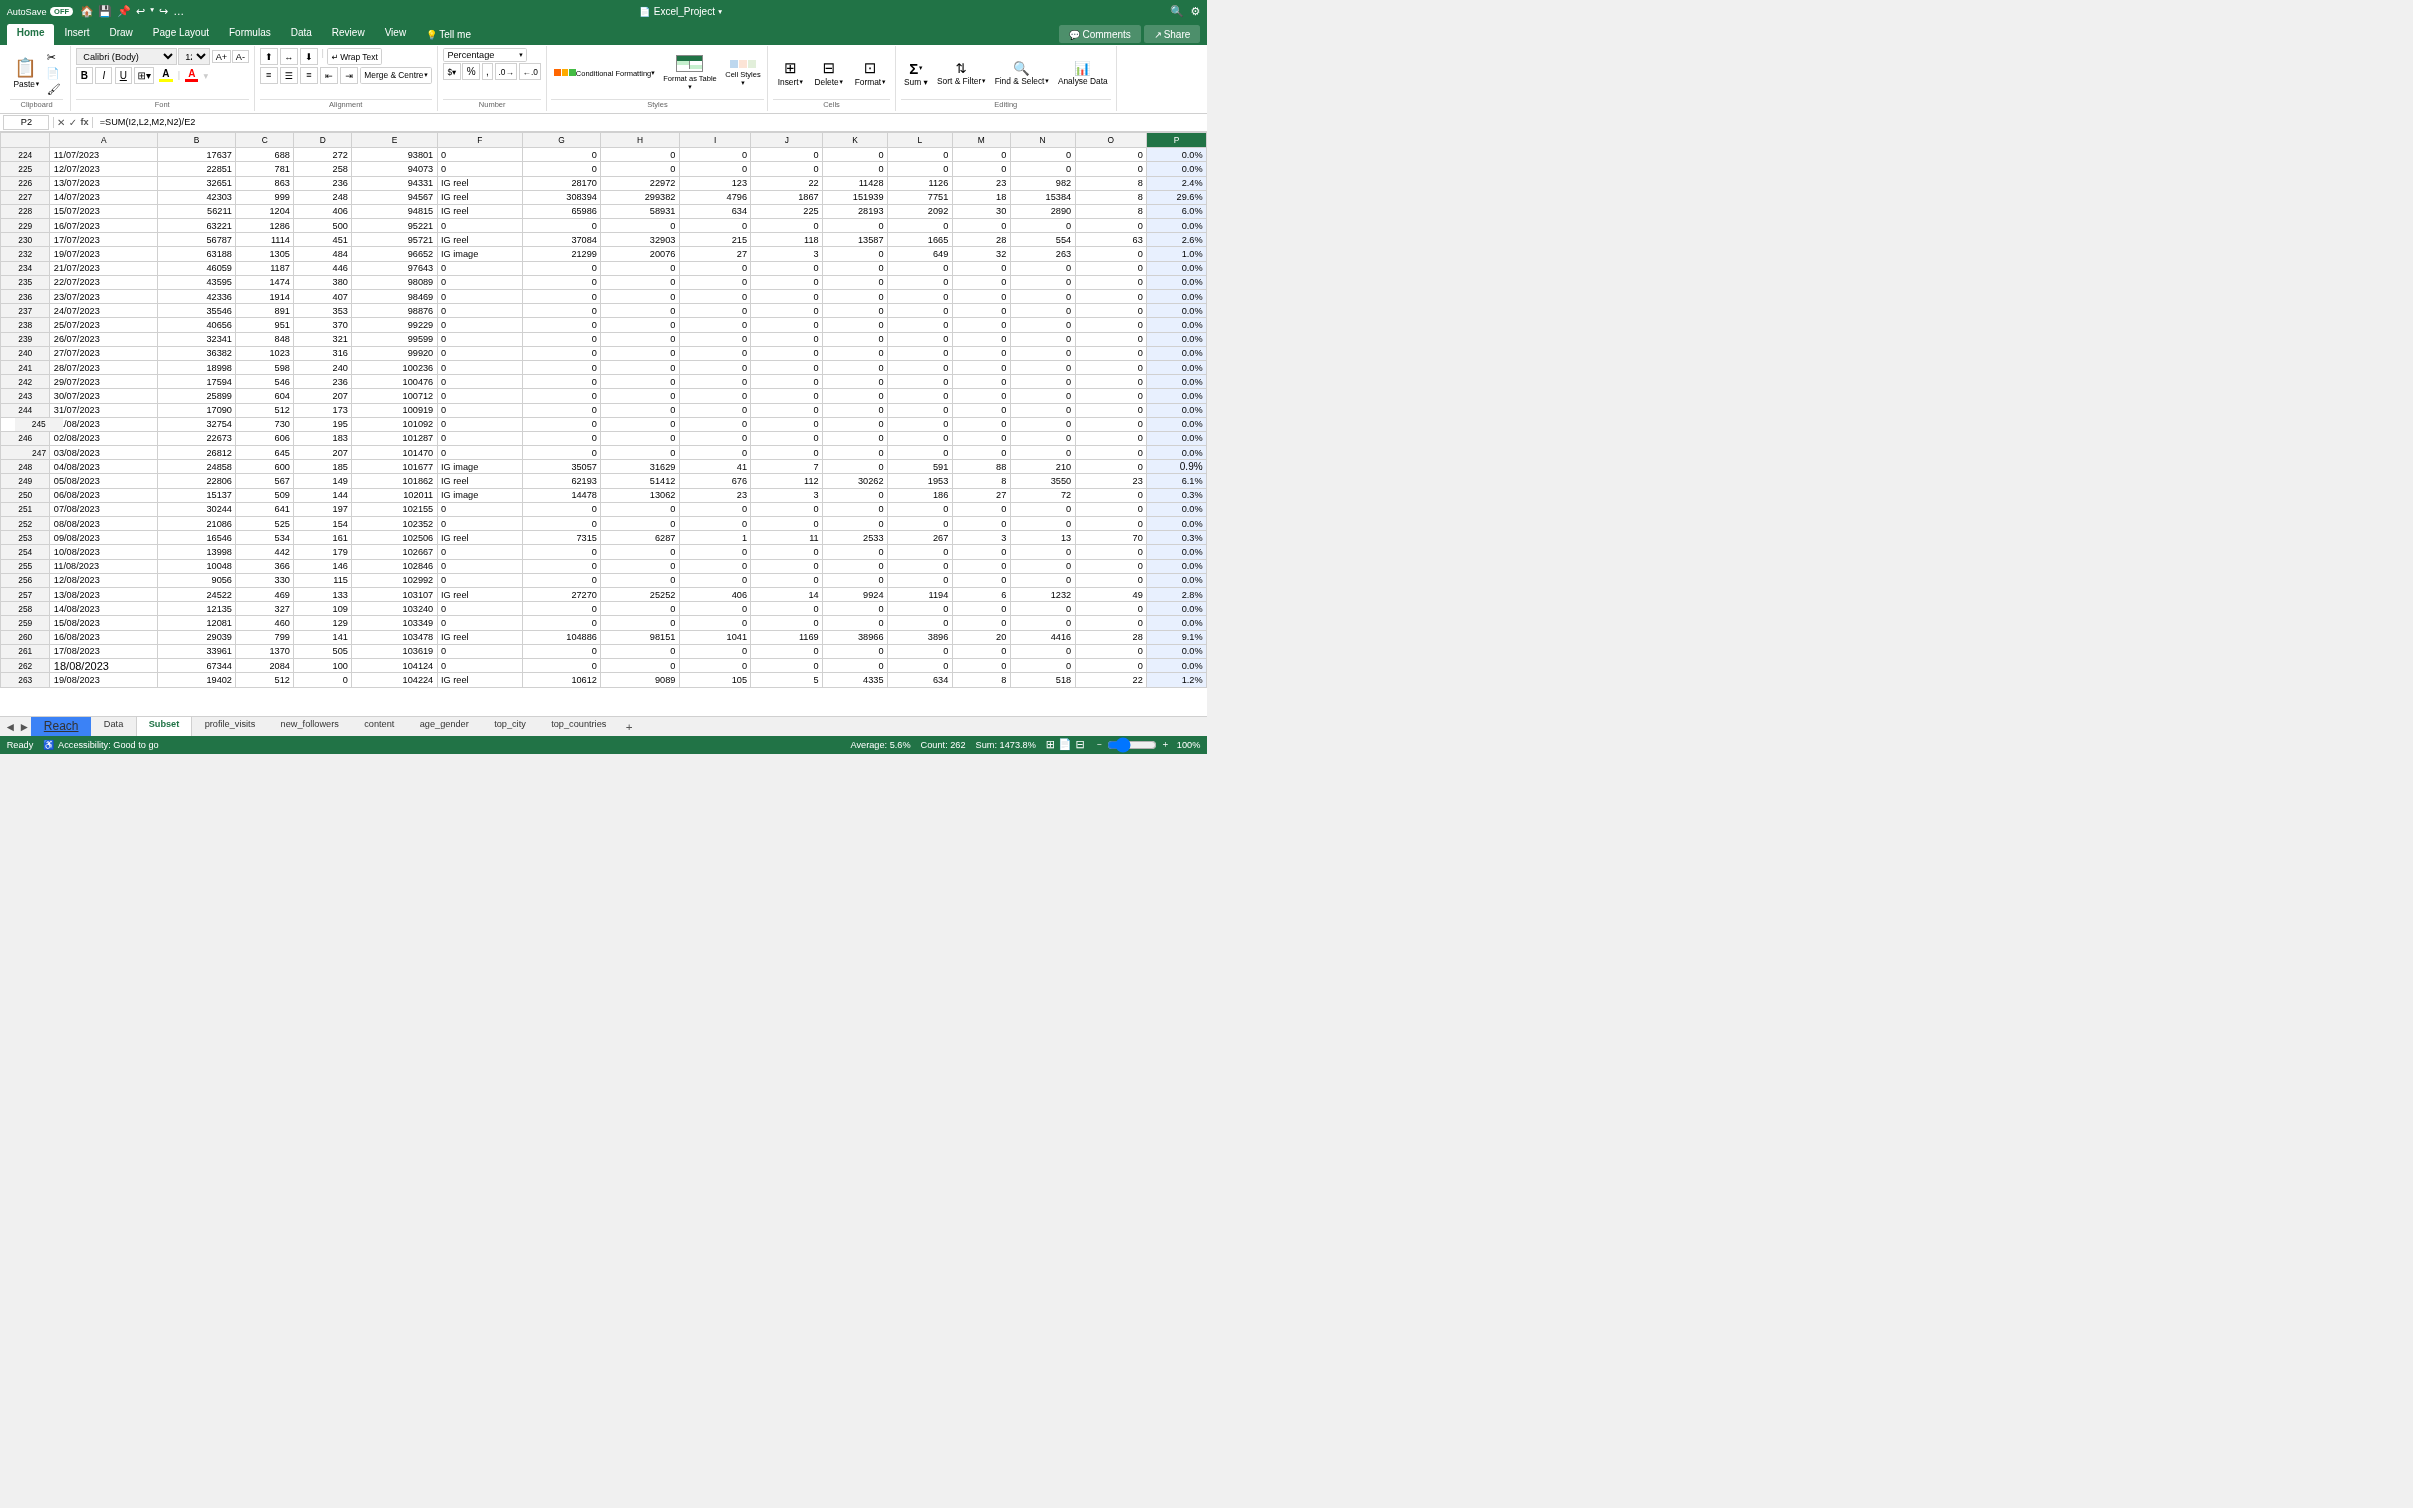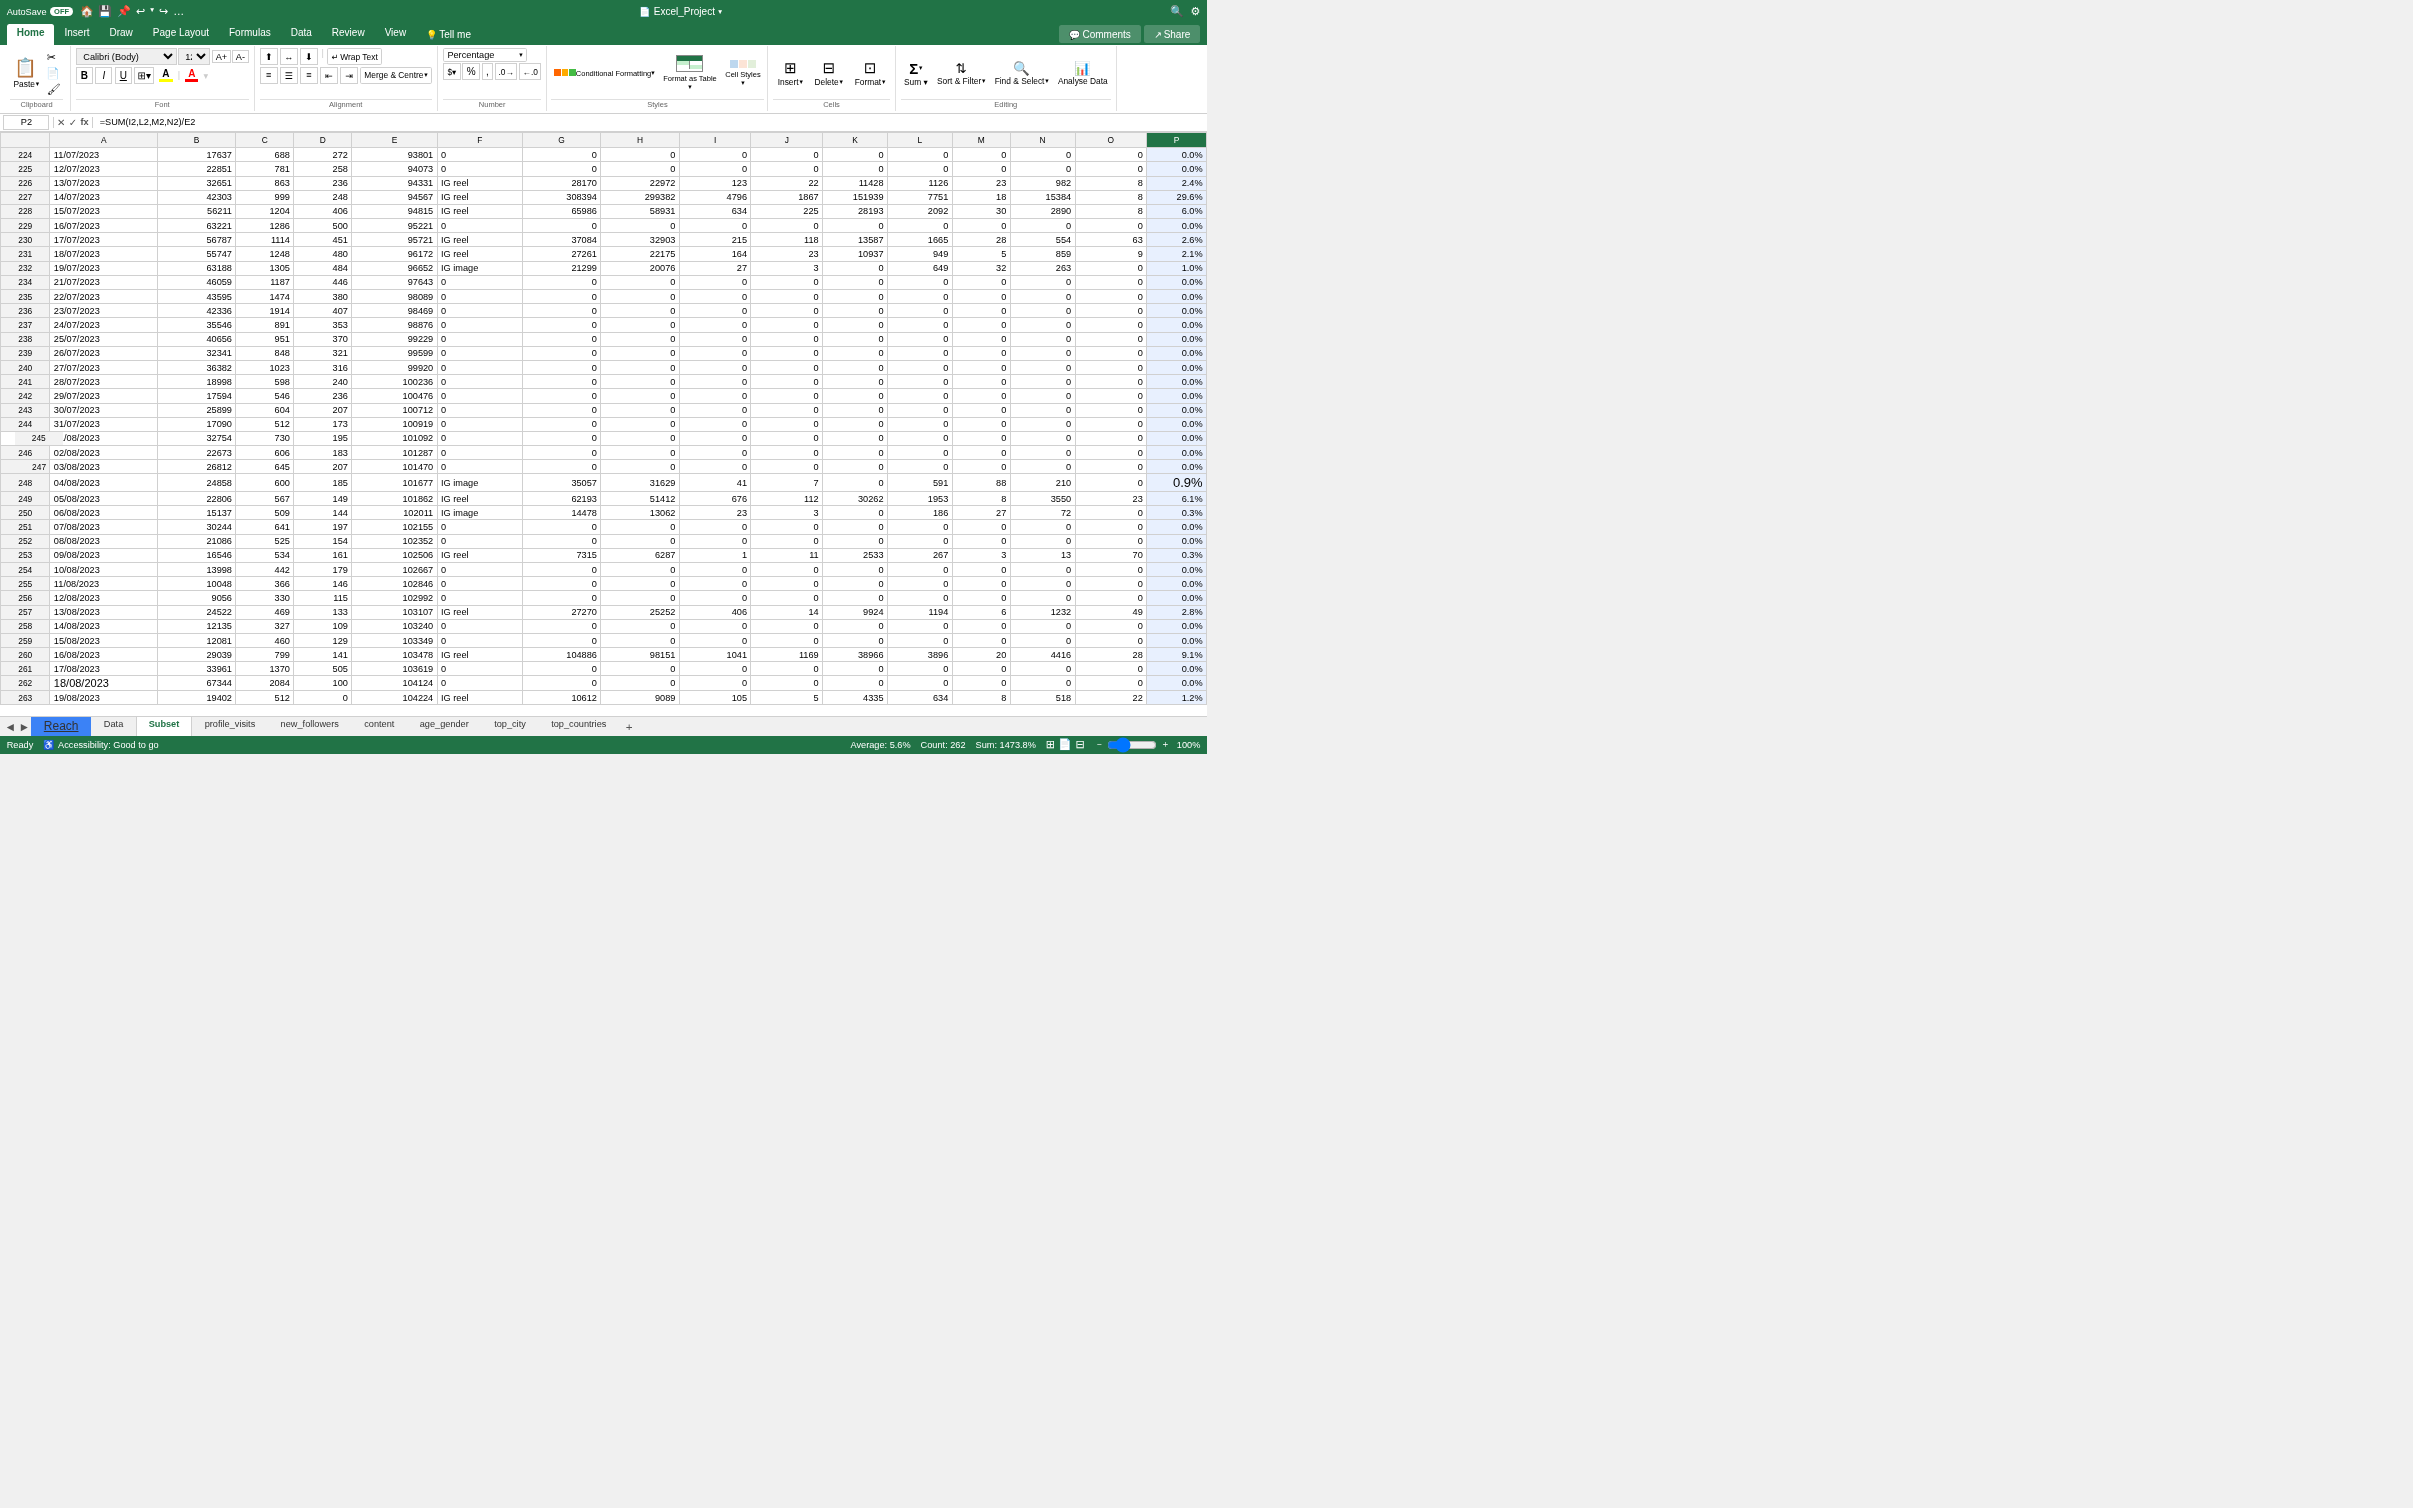--- a/index.html
+++ b/index.html
@@ -437,39 +437,20 @@
             <td style="border: 0.8px solid rgb(208, 208, 208); padding: 0.8px 3.4px; height: 14.2px; font-size: 9.2px; white-space: nowrap; overflow: hidden; text-align: right;">215</td>
             <td style="border: 0.8px solid rgb(208, 208, 208); padding: 0.8px 3.4px; height: 14.2px; font-size: 9.2px; white-space: nowrap; overflow: hidden; text-align: right;">118</td>
             <td style="border: 0.8px solid rgb(208, 208, 208); padding: 0.8px 3.4px; height: 14.2px; font-size: 9.2px; white-space: nowrap; overflow: hidden; text-align: right;">13587</td>
             <td style="border: 0.8px solid rgb(208, 208, 208); padding: 0.8px 3.4px; height: 14.2px; font-size: 9.2px; white-space: nowrap; overflow: hidden; text-align: right;">1665</td>
             <td style="border: 0.8px solid rgb(208, 208, 208); padding: 0.8px 3.4px; height: 14.2px; font-size: 9.2px; white-space: nowrap; overflow: hidden; text-align: right;">28</td>
             <td style="border: 0.8px solid rgb(208, 208, 208); padding: 0.8px 3.4px; height: 14.2px; font-size: 9.2px; white-space: nowrap; overflow: hidden; text-align: right;">554</td>
             <td style="border: 0.8px solid rgb(208, 208, 208); padding: 0.8px 3.4px; height: 14.2px; font-size: 9.2px; white-space: nowrap; overflow: hidden; text-align: right;">63</td>
             <td style="border: 0.8px solid rgb(208, 208, 208); padding: 0.8px 3.4px; height: 14.2px; font-size: 9.2px; white-space: nowrap; overflow: hidden; text-align: right; background: rgb(232, 240, 254);">2.6%</td>
           </tr>
           <tr>
-            <th style="background: rgb(242, 242, 242); border: 0.8px solid rgb(208, 208, 208); text-align: center; font-weight: normal; font-size: 8.4px; padding: 0.8px 3.4px; height: 14.2px; position: sticky; left: 0px; z-index: 5; min-width: 29px;">231</th>
-            <td style="border: 0.8px solid rgb(208, 208, 208); padding: 0.8px 3.4px; height: 14.2px; font-size: 9.2px; white-space: nowrap; overflow: hidden; text-align: left;">18/07/2023</td>
-            <td style="border: 0.8px solid rgb(208, 208, 208); padding: 0.8px 3.4px; height: 14.2px; font-size: 9.2px; white-space: nowrap; overflow: hidden; text-align: right;">55747</td>
-            <td style="border: 0.8px solid rgb(208, 208, 208); padding: 0.8px 3.4px; height: 14.2px; font-size: 9.2px; white-space: nowrap; overflow: hidden; text-align: right;">1248</td>
-            <td style="border: 0.8px solid rgb(208, 208, 208); padding: 0.8px 3.4px; height: 14.2px; font-size: 9.2px; white-space: nowrap; overflow: hidden; text-align: right;">480</td>
-            <td style="border: 0.8px solid rgb(208, 208, 208); padding: 0.8px 3.4px; height: 14.2px; font-size: 9.2px; white-space: nowrap; overflow: hidden; text-align: right;">96172</td>
-            <td style="border: 0.8px solid rgb(208, 208, 208); padding: 0.8px 3.4px; height: 14.2px; font-size: 9.2px; white-space: nowrap; overflow: hidden; text-align: left; color: rgb(0, 0, 0);">IG reel</td>
-            <td style="border: 0.8px solid rgb(208, 208, 208); padding: 0.8px 3.4px; height: 14.2px; font-size: 9.2px; white-space: nowrap; overflow: hidden; text-align: right;">27261</td>
-            <td style="border: 0.8px solid rgb(208, 208, 208); padding: 0.8px 3.4px; height: 14.2px; font-size: 9.2px; white-space: nowrap; overflow: hidden; text-align: right;">22175</td>
-            <td style="border: 0.8px solid rgb(208, 208, 208); padding: 0.8px 3.4px; height: 14.2px; font-size: 9.2px; white-space: nowrap; overflow: hidden; text-align: right;">164</td>
-            <td style="border: 0.8px solid rgb(208, 208, 208); padding: 0.8px 3.4px; height: 14.2px; font-size: 9.2px; white-space: nowrap; overflow: hidden; text-align: right;">23</td>
-            <td style="border: 0.8px solid rgb(208, 208, 208); padding: 0.8px 3.4px; height: 14.2px; font-size: 9.2px; white-space: nowrap; overflow: hidden; text-align: right;">10937</td>
-            <td style="border: 0.8px solid rgb(208, 208, 208); padding: 0.8px 3.4px; height: 14.2px; font-size: 9.2px; white-space: nowrap; overflow: hidden; text-align: right;">949</td>
-            <td style="border: 0.8px solid rgb(208, 208, 208); padding: 0.8px 3.4px; height: 14.2px; font-size: 9.2px; white-space: nowrap; overflow: hidden; text-align: right;">5</td>
-            <td style="border: 0.8px solid rgb(208, 208, 208); padding: 0.8px 3.4px; height: 14.2px; font-size: 9.2px; white-space: nowrap; overflow: hidden; text-align: right;">859</td>
-            <td style="border: 0.8px solid rgb(208, 208, 208); padding: 0.8px 3.4px; height: 14.2px; font-size: 9.2px; white-space: nowrap; overflow: hidden; text-align: right;">9</td>
-            <td style="border: 0.8px solid rgb(208, 208, 208); padding: 0.8px 3.4px; height: 14.2px; font-size: 9.2px; white-space: nowrap; overflow: hidden; text-align: right; background: rgb(232, 240, 254);">2.1%</td>
-          </tr>
-          <tr>
             <th style="background: rgb(242, 242, 242); border: 0.8px solid rgb(208, 208, 208); text-align: center; font-weight: normal; font-size: 8.4px; padding: 0.8px 3.4px; height: 14.2px; position: sticky; left: 0px; z-index: 5; min-width: 29px;">232</th>
             <td style="border: 0.8px solid rgb(208, 208, 208); padding: 0.8px 3.4px; height: 14.2px; font-size: 9.2px; white-space: nowrap; overflow: hidden; text-align: left;">19/07/2023</td>
             <td style="border: 0.8px solid rgb(208, 208, 208); padding: 0.8px 3.4px; height: 14.2px; font-size: 9.2px; white-space: nowrap; overflow: hidden; text-align: right;">63188</td>
             <td style="border: 0.8px solid rgb(208, 208, 208); padding: 0.8px 3.4px; height: 14.2px; font-size: 9.2px; white-space: nowrap; overflow: hidden; text-align: right;">1305</td>
             <td style="border: 0.8px solid rgb(208, 208, 208); padding: 0.8px 3.4px; height: 14.2px; font-size: 9.2px; white-space: nowrap; overflow: hidden; text-align: right;">484</td>
             <td style="border: 0.8px solid rgb(208, 208, 208); padding: 0.8px 3.4px; height: 14.2px; font-size: 9.2px; white-space: nowrap; overflow: hidden; text-align: right;">96652</td>
             <td style="border: 0.8px solid rgb(208, 208, 208); padding: 0.8px 3.4px; height: 14.2px; font-size: 9.2px; white-space: nowrap; overflow: hidden; text-align: left; color: rgb(0, 0, 0);">IG image</td>
             <td style="border: 0.8px solid rgb(208, 208, 208); padding: 0.8px 3.4px; height: 14.2px; font-size: 9.2px; white-space: nowrap; overflow: hidden; text-align: right;">21299</td>
             <td style="border: 0.8px solid rgb(208, 208, 208); padding: 0.8px 3.4px; height: 14.2px; font-size: 9.2px; white-space: nowrap; overflow: hidden; text-align: right;">20076</td>
             <td style="border: 0.8px solid rgb(208, 208, 208); padding: 0.8px 3.4px; height: 14.2px; font-size: 9.2px; white-space: nowrap; overflow: hidden; text-align: right;">27</td>
@@ -757,21 +738,21 @@
             <td style="border: 0.8px solid rgb(208, 208, 208); padding: 0.8px 3.4px; height: 14.2px; font-size: 9.2px; white-space: nowrap; overflow: hidden; text-align: left; color: rgb(0, 0, 0);">IG image</td>
             <td style="border: 0.8px solid rgb(208, 208, 208); padding: 0.8px 3.4px; height: 14.2px; font-size: 9.2px; white-space: nowrap; overflow: hidden; text-align: right;">35057</td>
             <td style="border: 0.8px solid rgb(208, 208, 208); padding: 0.8px 3.4px; height: 14.2px; font-size: 9.2px; white-space: nowrap; overflow: hidden; text-align: right;">31629</td>
             <td style="border: 0.8px solid rgb(208, 208, 208); padding: 0.8px 3.4px; height: 14.2px; font-size: 9.2px; white-space: nowrap; overflow: hidden; text-align: right;">41</td>
             <td style="border: 0.8px solid rgb(208, 208, 208); padding: 0.8px 3.4px; height: 14.2px; font-size: 9.2px; white-space: nowrap; overflow: hidden; text-align: right;">7</td>
             <td style="border: 0.8px solid rgb(208, 208, 208); padding: 0.8px 3.4px; height: 14.2px; font-size: 9.2px; white-space: nowrap; overflow: hidden; text-align: right;">0</td>
             <td style="border: 0.8px solid rgb(208, 208, 208); padding: 0.8px 3.4px; height: 14.2px; font-size: 9.2px; white-space: nowrap; overflow: hidden; text-align: right;">591</td>
             <td style="border: 0.8px solid rgb(208, 208, 208); padding: 0.8px 3.4px; height: 14.2px; font-size: 9.2px; white-space: nowrap; overflow: hidden; text-align: right;">88</td>
             <td style="border: 0.8px solid rgb(208, 208, 208); padding: 0.8px 3.4px; height: 14.2px; font-size: 9.2px; white-space: nowrap; overflow: hidden; text-align: right;">210</td>
             <td style="border: 0.8px solid rgb(208, 208, 208); padding: 0.8px 3.4px; height: 14.2px; font-size: 9.2px; white-space: nowrap; overflow: hidden; text-align: right;">0</td>
-            <td style="border: 0.8px solid rgb(208, 208, 208); padding: 0.8px 3.4px; height: 14.2px; font-size: 13px; white-space: nowrap; overflow: hidden; text-align: right; background: rgb(232, 240, 254);">0.9%</td>
+            <td style="border: 0.8px solid rgb(208, 208, 208); padding: 0.8px 3.4px; height: 14.2px; font-size: 10px; white-space: nowrap; overflow: hidden; text-align: right; background: rgb(232, 240, 254);">0.9%</td>
           </tr>
           <tr>
             <th style="background: rgb(242, 242, 242); border: 0.8px solid rgb(208, 208, 208); text-align: center; font-weight: normal; font-size: 8.4px; padding: 0.8px 3.4px; height: 14.2px; position: sticky; left: 0px; z-index: 5; min-width: 29px;">249</th>
             <td style="border: 0.8px solid rgb(208, 208, 208); padding: 0.8px 3.4px; height: 14.2px; font-size: 9.2px; white-space: nowrap; overflow: hidden; text-align: left;">05/08/2023</td>
             <td style="border: 0.8px solid rgb(208, 208, 208); padding: 0.8px 3.4px; height: 14.2px; font-size: 9.2px; white-space: nowrap; overflow: hidden; text-align: right;">22806</td>
             <td style="border: 0.8px solid rgb(208, 208, 208); padding: 0.8px 3.4px; height: 14.2px; font-size: 9.2px; white-space: nowrap; overflow: hidden; text-align: right;">567</td>
             <td style="border: 0.8px solid rgb(208, 208, 208); padding: 0.8px 3.4px; height: 14.2px; font-size: 9.2px; white-space: nowrap; overflow: hidden; text-align: right;">149</td>
             <td style="border: 0.8px solid rgb(208, 208, 208); padding: 0.8px 3.4px; height: 14.2px; font-size: 9.2px; white-space: nowrap; overflow: hidden; text-align: right;">101862</td>
             <td style="border: 0.8px solid rgb(208, 208, 208); padding: 0.8px 3.4px; height: 14.2px; font-size: 9.2px; white-space: nowrap; overflow: hidden; text-align: left; color: rgb(0, 0, 0);">IG reel</td>
             <td style="border: 0.8px solid rgb(208, 208, 208); padding: 0.8px 3.4px; height: 14.2px; font-size: 9.2px; white-space: nowrap; overflow: hidden; text-align: right;">62193</td>

